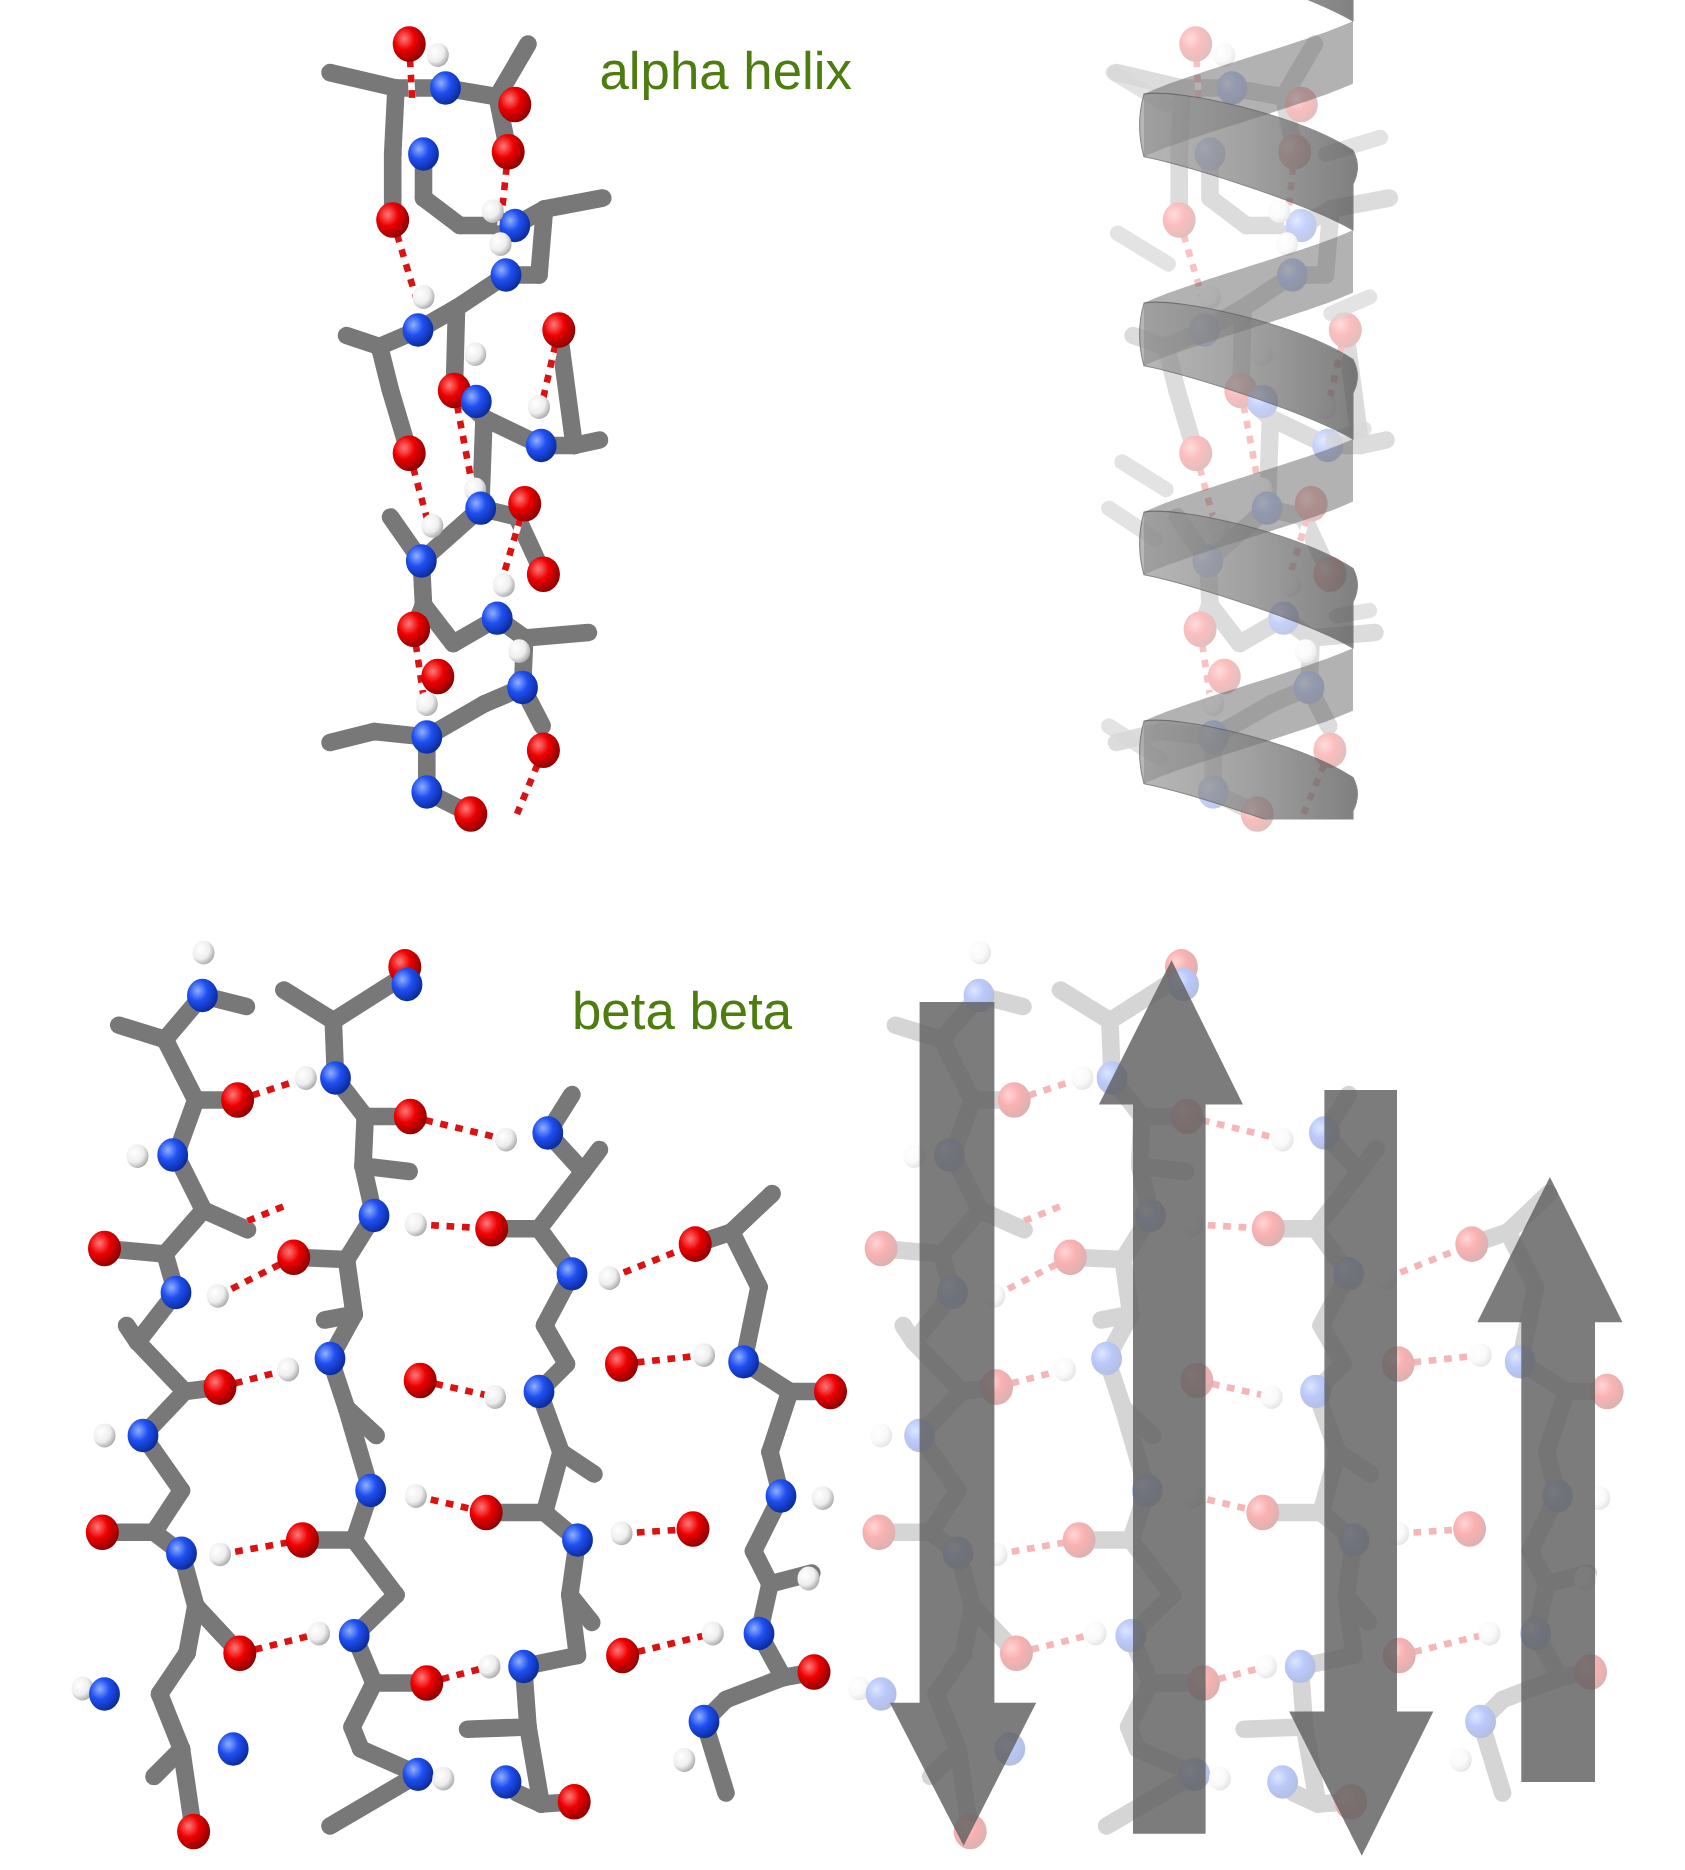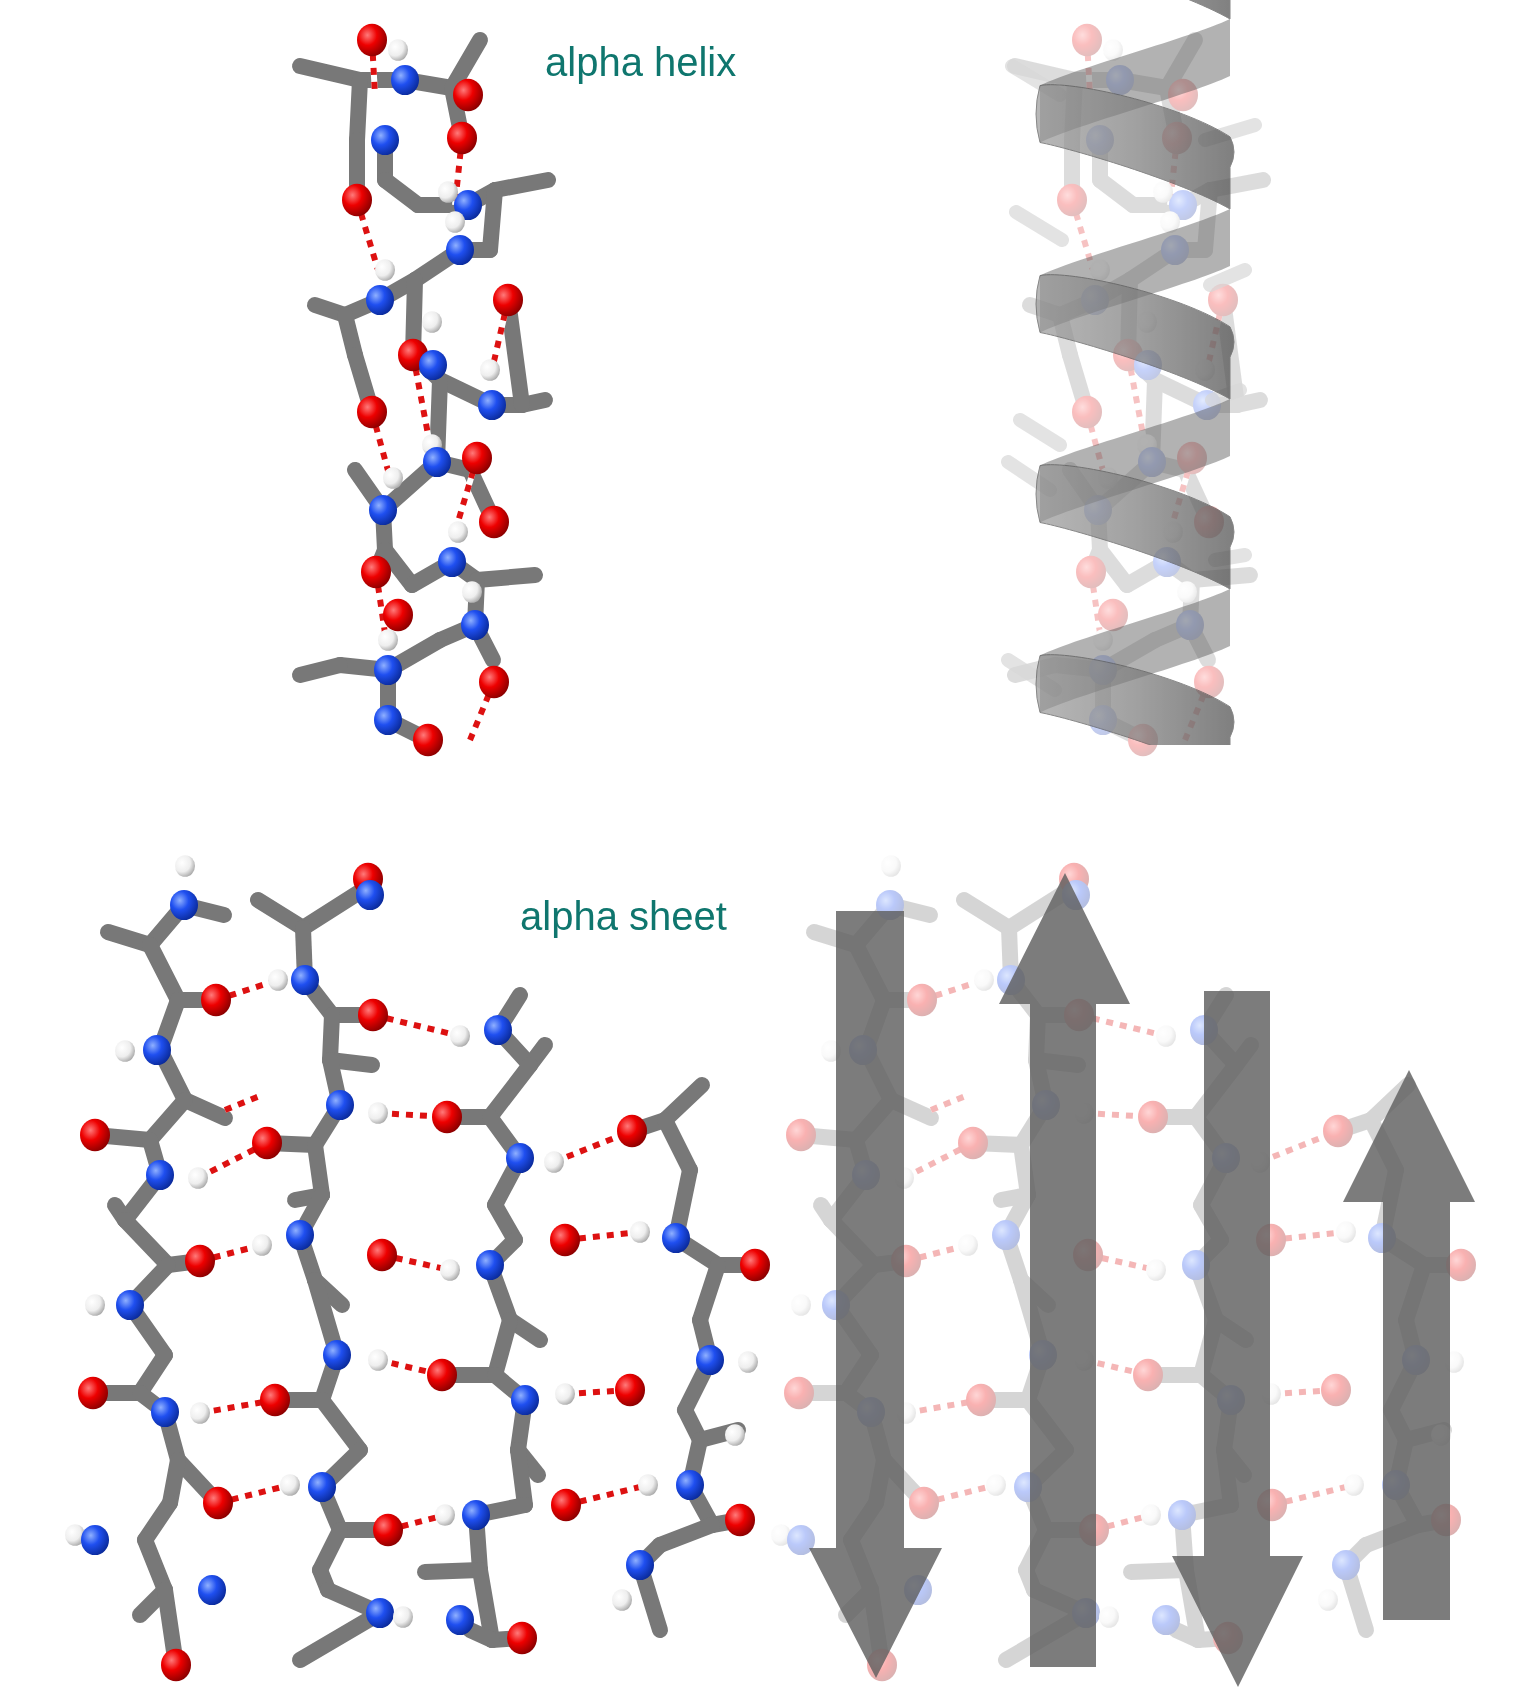--- a/index.html
+++ b/index.html
@@ -1,21 +1,21 @@
 <!DOCTYPE html>
 <html><head>
 <meta charset="utf-8">
 <style>
   html, body { margin: 0; padding: 0; background: #ffffff; }
   body { width: 1532px; height: 1700px; position: relative; overflow: hidden;
          font-family: "Liberation Sans", sans-serif; }
   .panel { position: absolute; }
   .panel svg { display: block; width: 100%; height: 100%; overflow: visible; }
   .label { position: absolute; font-family: "Liberation Sans", sans-serif;
-           font-size: 40px; color: #0f766e; white-space: nowrap; line-height: 1; }
+           font-size: 48px; color: #4d7c0f; white-space: nowrap; line-height: 1; }
 </style>
 </head>
 <body>
 
 <div class="panel" style="left:0;top:0;width:1532px;height:1700px;">
   <svg id="scene" viewBox="0 0 1532 1700" width="1532" height="1700" xmlns="http://www.w3.org/2000/svg">
     <defs>
       <radialGradient id="gO" cx="35%" cy="35%" r="70%">
         <stop offset="0%" stop-color="#ff7a7a"></stop>
           <stop offset="45%" stop-color="#ee0000"></stop>
@@ -694,13 +694,13 @@
          L 1130 1004 L 1065 873 L 999 1004 L 1030 1004 Z" fill="#5f5f5f" opacity="0.82"></path>
         <path d="M 1204 991 L 1270 991 L 1270 1556
          L 1303 1556 L 1238 1687 L 1172 1556 L 1204 1556 Z" fill="#5f5f5f" opacity="0.82"></path>
         <path d="M 1383 1620 L 1450 1620 L 1450 1202
          L 1475 1202 L 1409 1070 L 1343 1202 L 1383 1202 Z" fill="#5f5f5f" opacity="0.82"></path>
       </g>
   </svg>
 </div>
 
 <div class="label" style="left:545px;top:42px;">alpha helix</div>
-<div class="label" style="left:520px;top:896px;">alpha sheet</div>
+<div class="label" style="left:520px;top:896px;">beta beta</div>
 
 </body></html>

